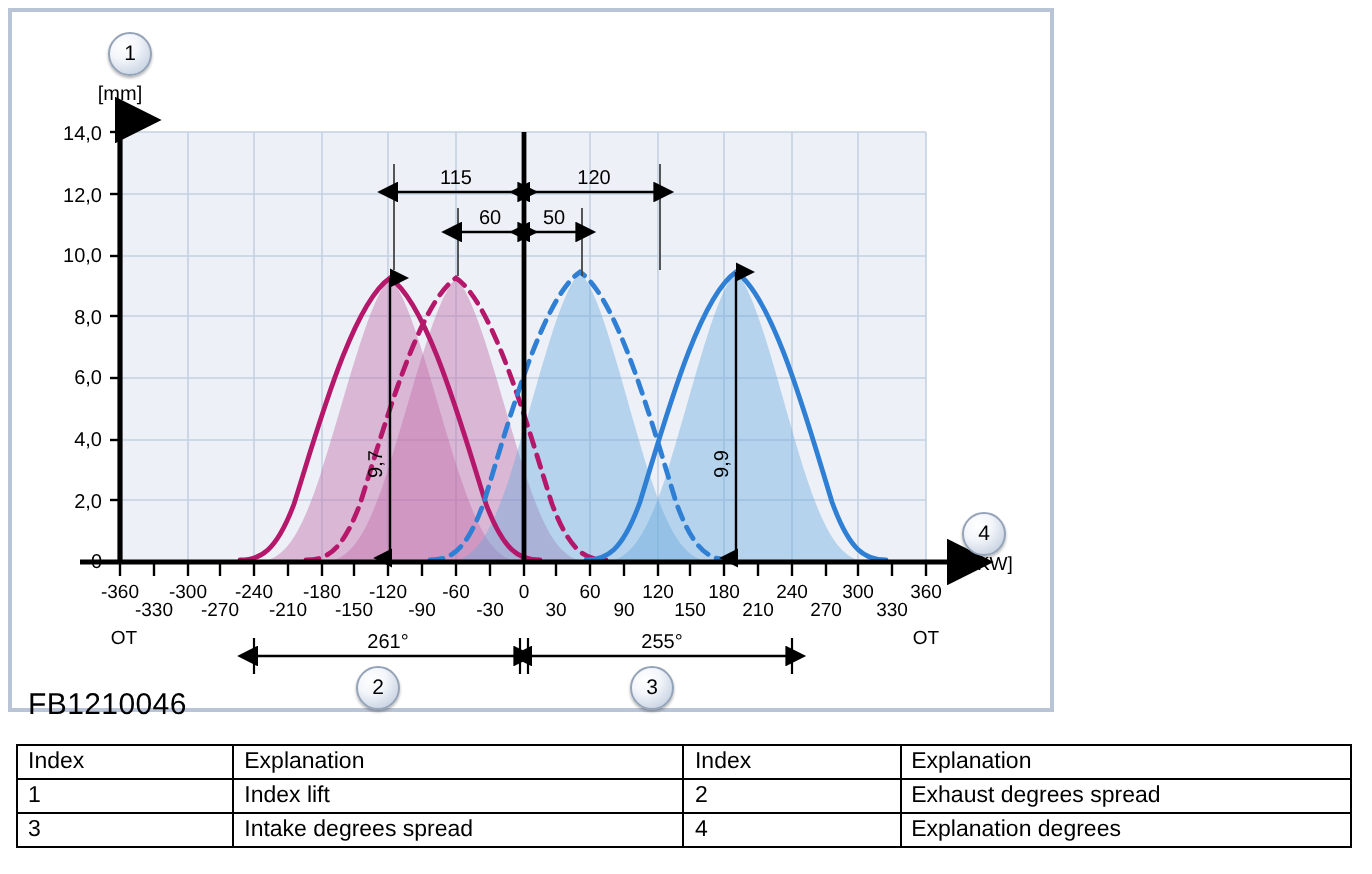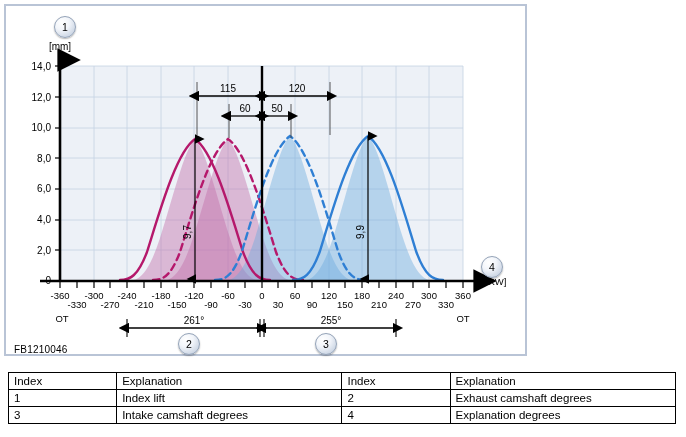--- a/index.html
+++ b/index.html
@@ -24,21 +24,21 @@
     height: 352px;
     background: #ffffff;
     border: 2px solid #b9c4d6;
     box-sizing: border-box;
   }
 
   #figure-id {
     position: absolute;
     left: 14px;
     top: 344px;
-    font-size: 10px;
+    font-size: 15px;
     color: #000;
     letter-spacing: 0.2px;
     white-space: nowrap;
   }
 
   
   #chart-svg {
     position: absolute;
     left: 0;
     top: 0;
@@ -317,22 +317,22 @@
       <th class="col-expl">Explanation</th>
       <th class="col-index">Index</th>
       <th class="col-expl">Explanation</th>
     </tr>
   </thead>
   <tbody>
     <tr>
       <td>1</td>
       <td>Index lift</td>
       <td>2</td>
-      <td>Exhaust camshaft degrees</td>
+      <td>Exhaust degrees spread</td>
     </tr>
     <tr>
       <td>3</td>
-      <td>Intake camshaft degrees</td>
+      <td>Intake degrees spread</td>
       <td>4</td>
       <td>Explanation degrees</td>
     </tr>
   </tbody>
 </table>
 
 </body></html>

